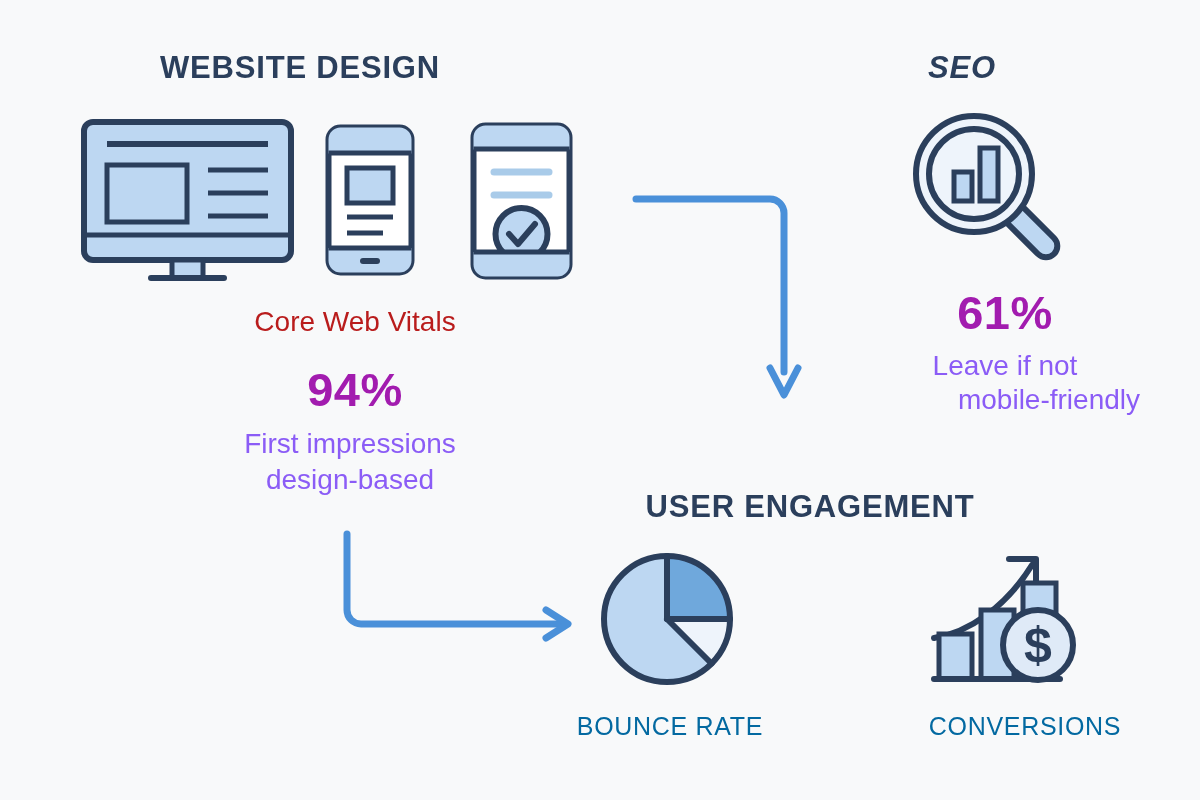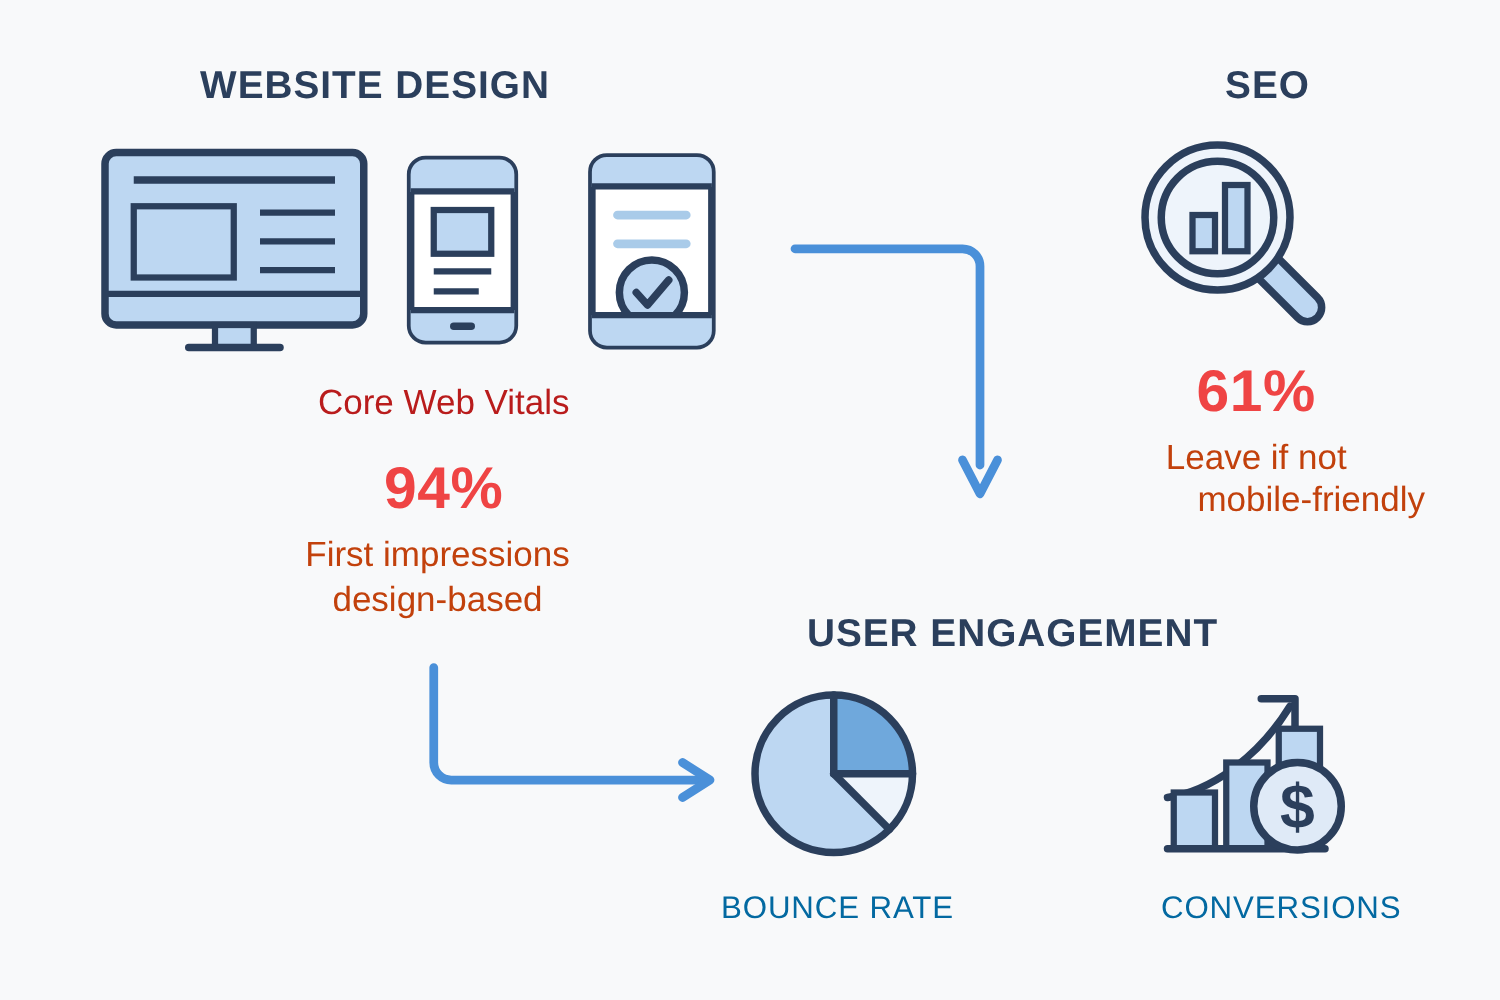--- a/index.html
+++ b/index.html
@@ -27,29 +27,29 @@
     font-size: 31px;
     font-weight: bold;
     letter-spacing: 0.8px;
     color: #2b3f5c;
     text-align: center;
     white-space: nowrap;
   }
   .stat-number {
     font-size: 47px;
     font-weight: bold;
-    color: #ef4444;
+    color: #a21caf;
     text-align: center;
     line-height: 1.05;
     letter-spacing: 0.5px;
   }
   .stat-caption {
     font-size: 28px;
     font-weight: normal;
-    color: #c2410c;
+    color: #8b5cf6;
     text-align: center;
     line-height: 1.12;
   }
   .label-caption {
     font-size: 28px;
     font-weight: normal;
     color: #b91c1c;
     text-align: center;
     line-height: 1.15;
   }
@@ -112,21 +112,21 @@
     </svg>
   </div>
 
   <div class="abs label-caption" style="left:120px; top:306px; width:470px;">Core Web Vitals</div>
 
   <div class="abs stat-number" style="left:120px; top:365px; width:470px;">94%</div>
 
   <div class="abs stat-caption" style="left:110px; top:428px; width:480px;">First impressions</div>
   <div class="abs stat-caption" style="left:110px; top:464px; width:480px;">design-based</div>
 
-  <div class="abs section-title" style="left:834px; top:50px; width:360px;">SEO</div>
+  <div class="abs section-title" style="left:782px; top:50px; width:360px;font-style:italic;">SEO</div>
 
   <div class="abs" style="left:912px; top:112px;">
     <svg width="160" height="160" viewBox="0 0 160 160">
       <line x1="96" y1="96" x2="134" y2="134" stroke="#bdd7f2" stroke-width="22" stroke-linecap="round"></line>
       <line x1="96" y1="96" x2="134" y2="134" stroke="#2b3f5c" stroke-width="6" stroke-linecap="round" fill="none"></line>
       <path d="M88 104 l16 -16 l38 38 a11.3 11.3 0 0 1 -16 16 z" fill="#bdd7f2" stroke="#2b3f5c" stroke-width="6" stroke-linejoin="round"></path>
       <circle cx="62" cy="62" r="58" fill="#eef4fb" stroke="#2b3f5c" stroke-width="6"></circle>
       <circle cx="62" cy="62" r="45" fill="#eef4fb" stroke="#2b3f5c" stroke-width="6"></circle>
       <rect x="42" y="60" width="18" height="29" fill="#bdd7f2" stroke="#2b3f5c" stroke-width="5"></rect>
       <rect x="68" y="36" width="18" height="53" fill="#bdd7f2" stroke="#2b3f5c" stroke-width="5"></rect>

